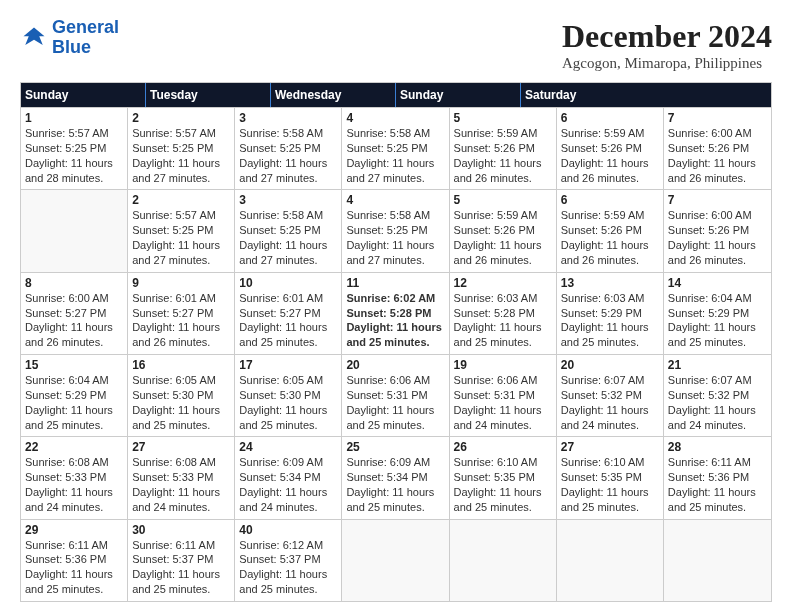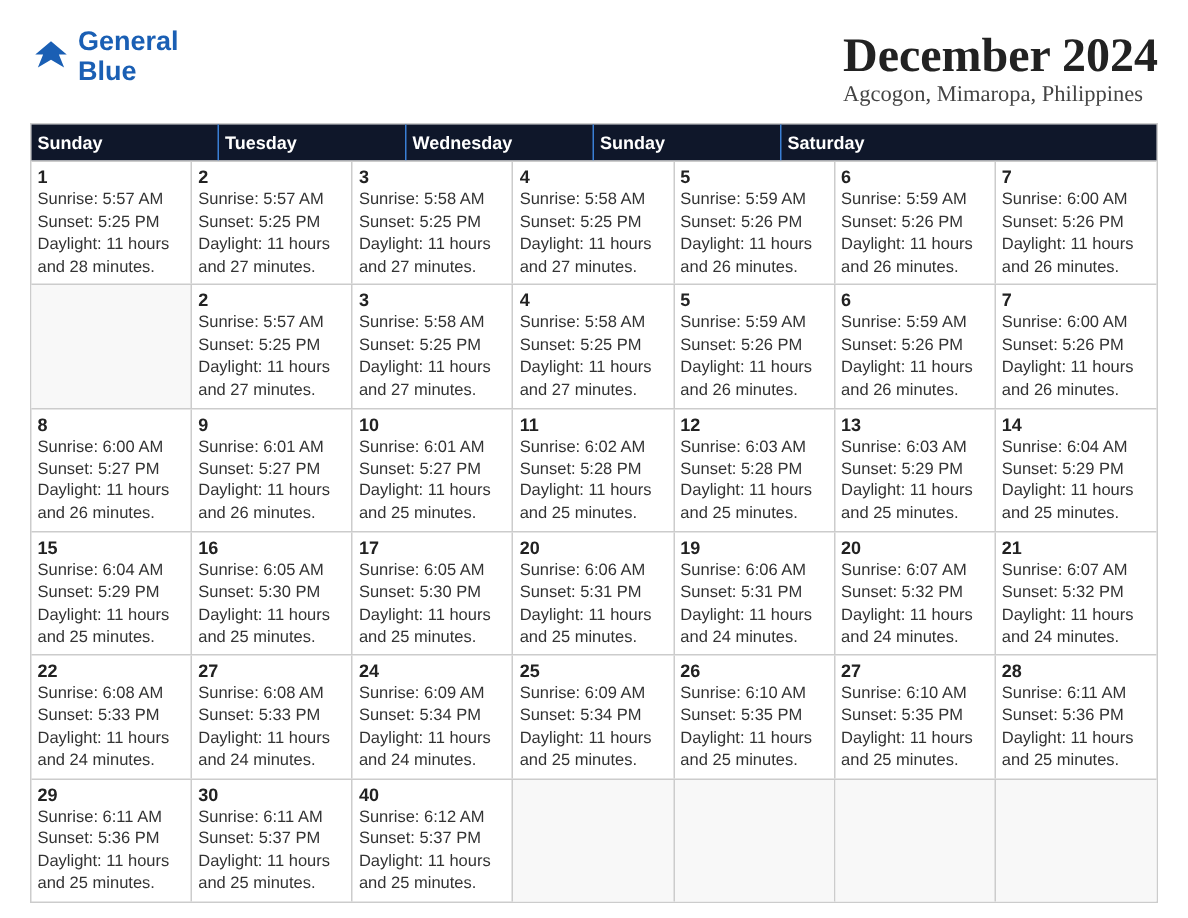--- a/index.html
+++ b/index.html
@@ -257,21 +257,21 @@
           </div>
           <div class="cal-cell">
             <span class="day-num">10</span>
             <div class="cell-text" style="white-space: pre-line;">Sunrise: 6:01 AM
 Sunset: 5:27 PM
 Daylight: 11 hours
 and 25 minutes.</div>
           </div>
           <div class="cal-cell">
             <span class="day-num">11</span>
-            <div class="cell-text" style="white-space: pre-line;">Sunrise: 6:02 AM
+            <div class="cell-text" style="white-space: pre-line; font-weight: bold;">Sunrise: 6:02 AM
 Sunset: 5:28 PM
 Daylight: 11 hours
 and 25 minutes.</div>
           </div>
           <div class="cal-cell">
             <span class="day-num">12</span>
             <div class="cell-text" style="white-space: pre-line;">Sunrise: 6:03 AM
 Sunset: 5:28 PM
 Daylight: 11 hours
 and 25 minutes.</div>

